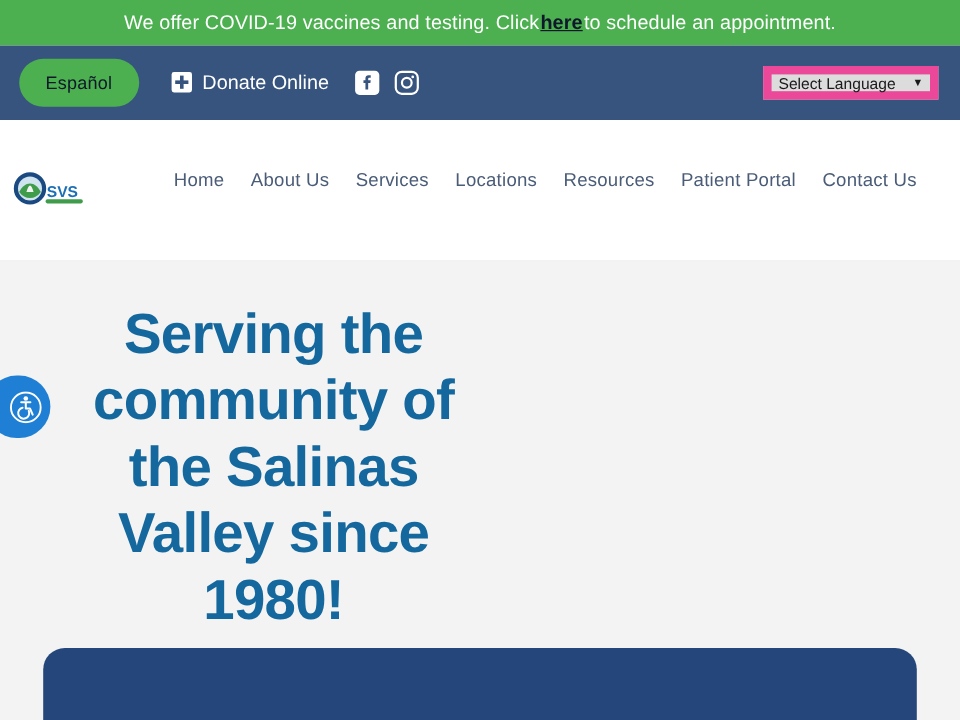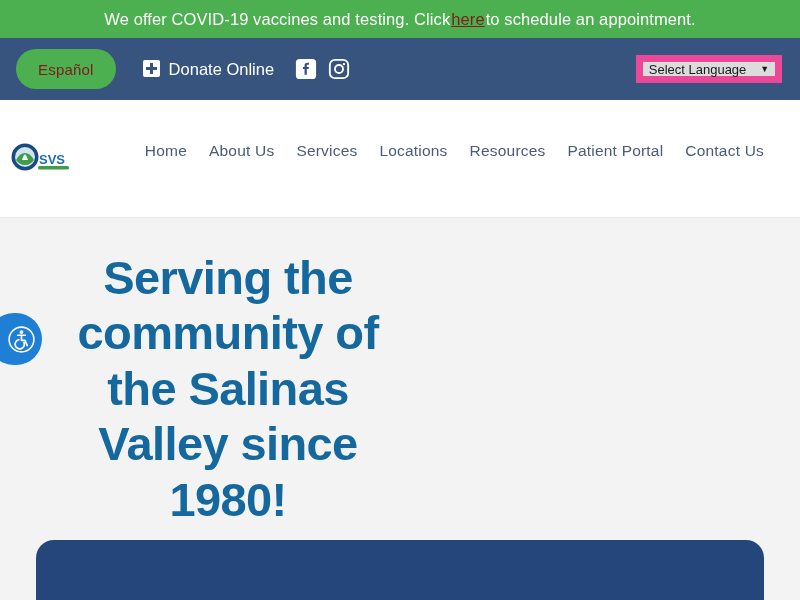--- a/index.html
+++ b/index.html
@@ -18,38 +18,38 @@
     display: flex;
     align-items: center;
     justify-content: center;
     color: #ffffff;
     font-size: 16.5px;
     letter-spacing: .1px;
     white-space: nowrap;
     text-align: center;
   }
   .covid-banner .here-link {
-    color: #7f1d1d;
+    color: #0f172a;
     text-decoration: underline;
-    font-weight: 400;
+    font-weight: 700;
     padding: 0 1px;
   }
 
   
   .util-bar {
     height: 62px;
     background: #36547d;
     display: flex;
     align-items: center;
     padding: 0 16px;
     position: relative;
   }
   .espanol-btn {
     background: #4caf50;
-    color: #7f1d1d;
+    color: #0f172a;
     border: none;
     border-radius: 22px;
     height: 40px;
     padding: 0 22px;
     font-size: 15px;
     font-family: "Liberation Sans", sans-serif;
     cursor: pointer;
     letter-spacing: .2px;
   }
   .donate-wrap {

